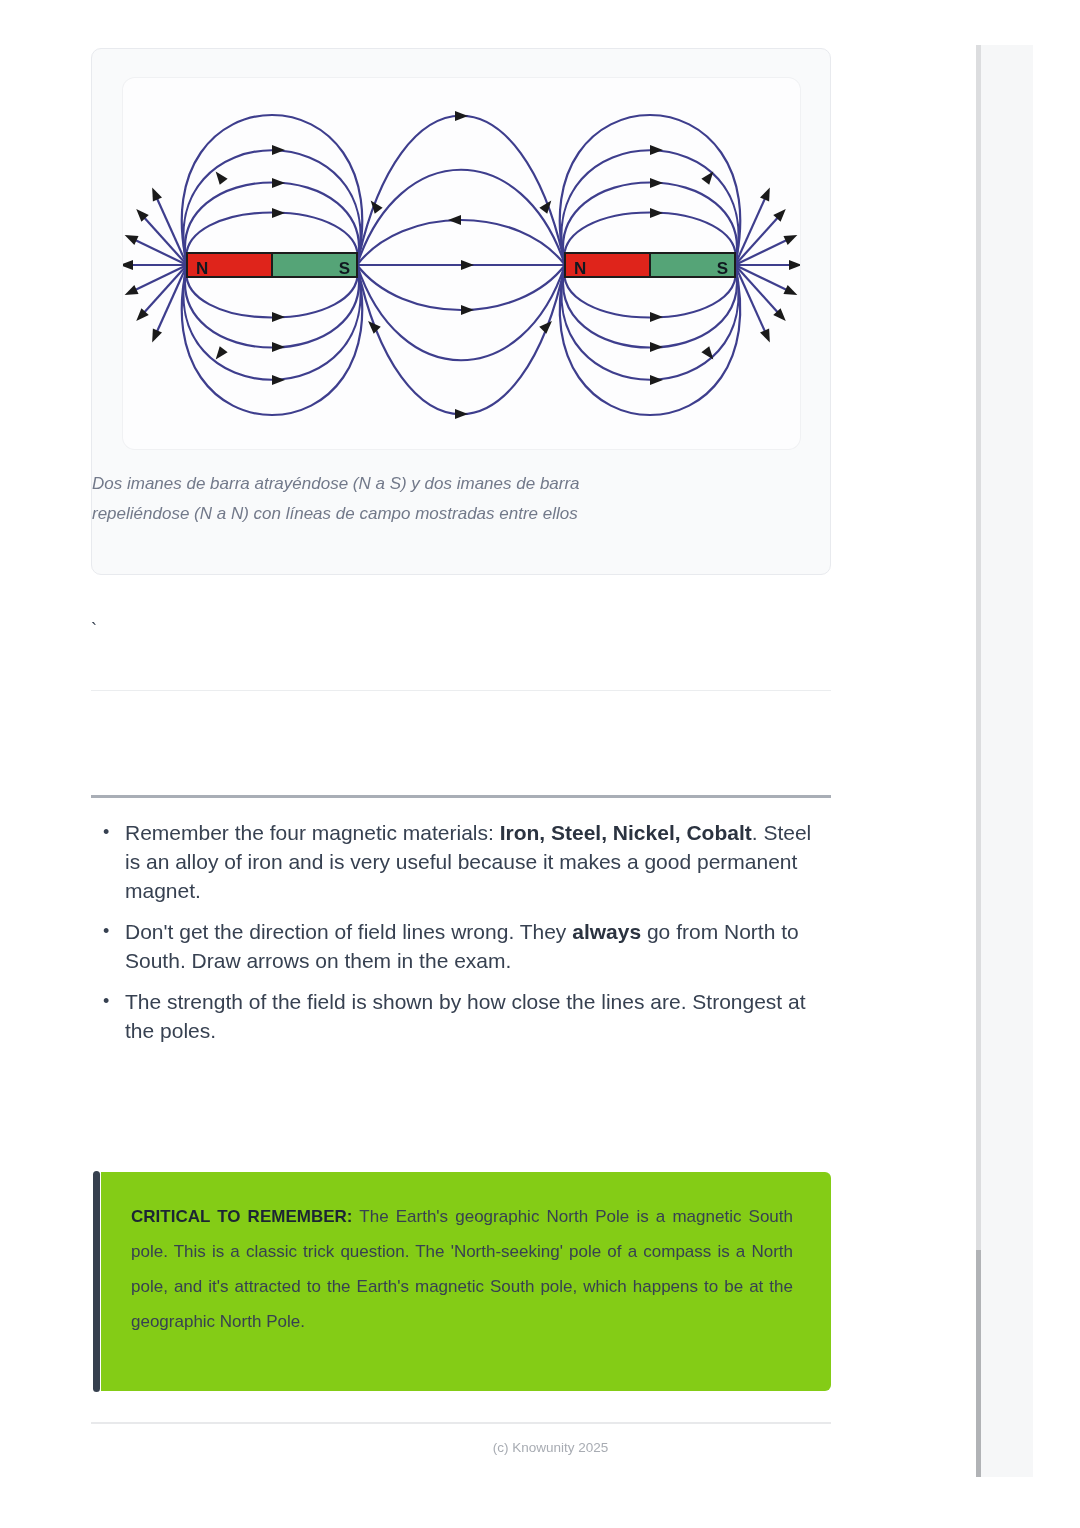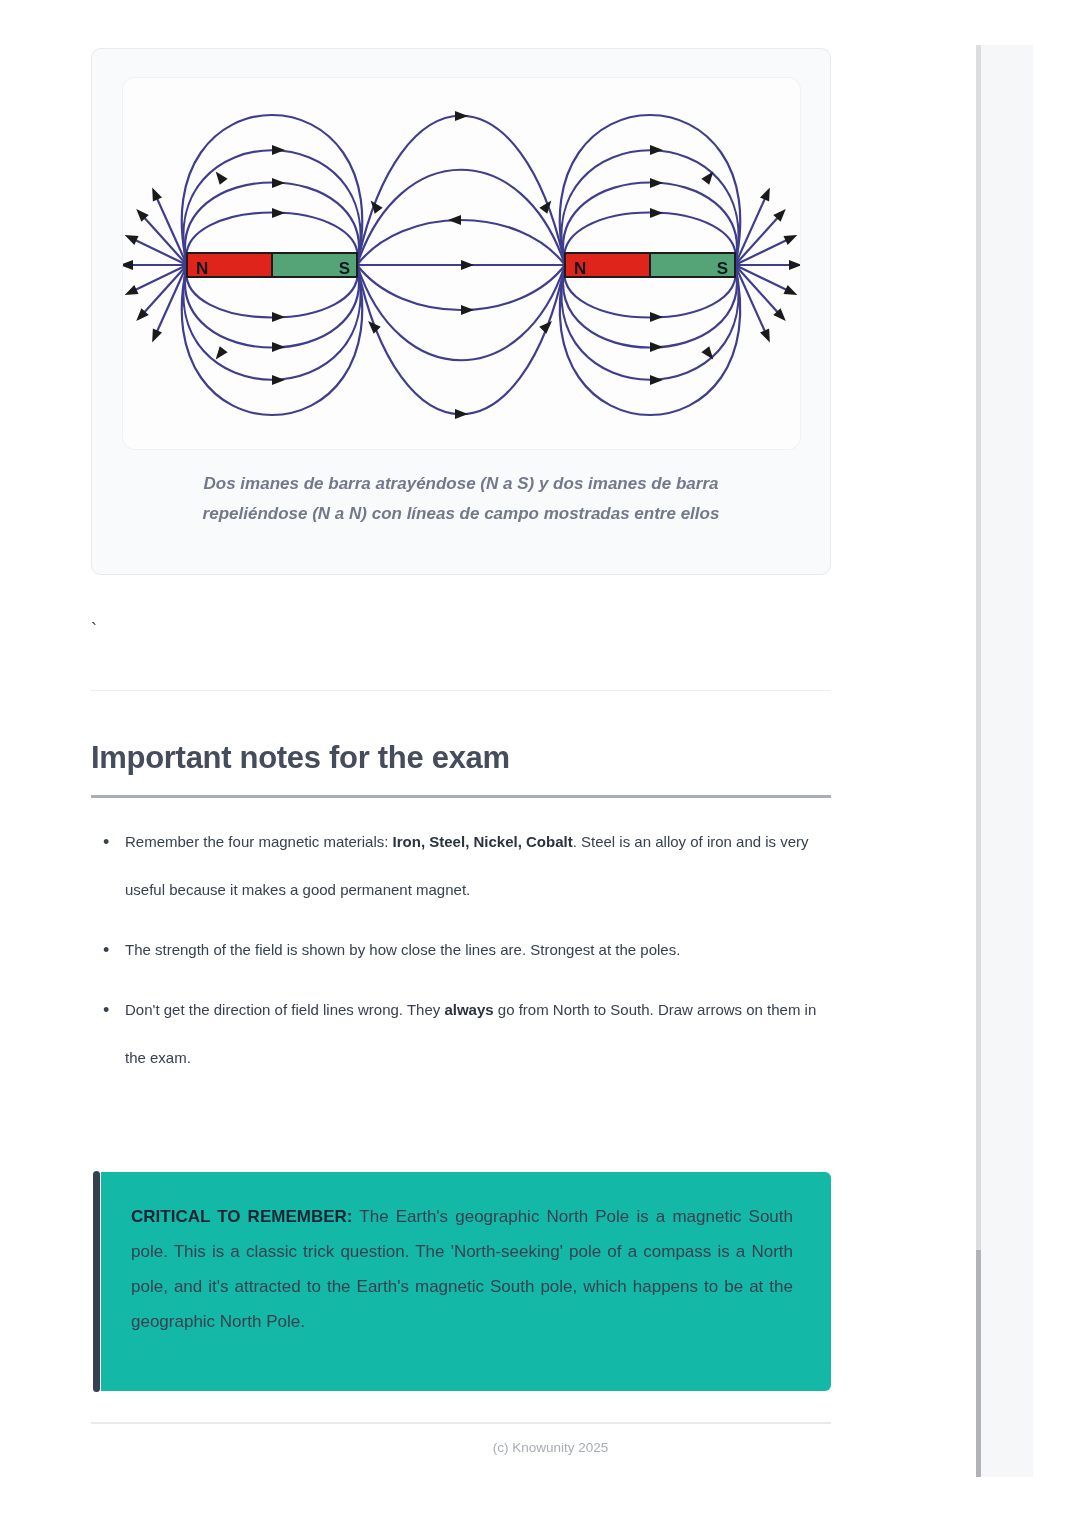--- a/index.html
+++ b/index.html
@@ -7,49 +7,49 @@
     font-family:"Liberation Sans", sans-serif; color:#374151; overflow:hidden; }
   #page { position:relative; width:1080px; height:1528px; background:#fff; }
 
   
   .figure-card { position:absolute; left:91px; top:48px; width:740px; height:527px;
     background:#f9fafb; border:1px solid #e8eaee; border-radius:10px; }
   .figure-inner { position:absolute; left:31px; top:29px; width:677px; height:371px;
     background:#fdfdfe; border-radius:12px; box-shadow:0 0 0 1px rgba(15,23,42,0.04);
     overflow:hidden; }
   .figure-caption { position:absolute; left:0; top:420px; width:100%;
-    text-align:center; font-style:italic; font-size:17px; line-height:30px;
-    color:#72798a;font-weight:bold; }
+    font-style:italic; font-size:17px; line-height:30px;
+    color:#72798a; }
 
   
   .stray { position:absolute; left:91px; top:620px; font-size:18px; color:#374151; }
 
   
   .divider-1 { position:absolute; left:91px; top:690px; width:740px; height:1px; background:#ebedef; }
   .heading-rule { position:absolute; left:91px; top:795px; width:740px; height:3px; background:#a9aeb6; }
   .divider-2 { position:absolute; left:91px; top:1422px; width:740px; height:2px; background:#e8e9eb; }
 
   
   .heading { position:absolute; left:91px; top:740px; width:740px;
     font-size:31px; font-weight:700; color:#454c5b; letter-spacing:-0.3px; }
 
   
   .bullets { position:absolute; left:91px; top:818px; width:740px; list-style:none; }
-  .bullets li { position:relative; padding-left:34px; font-size:15px;
-    line-height:48px; color:#374151; margin-bottom:12px; }
+  .bullets li { position:relative; padding-left:34px; font-size:21px;
+    line-height:29px; color:#374151; margin-bottom:12px; }
   .bullets li::before { content:"•"; position:absolute; left:12px; top:0;
     font-size:18px; color:#374151; }
   .bullets b { font-weight:700; color:#2b3340; }
 
   
   .callout { position:absolute; left:91px; top:1171px; width:740px; height:221px; }
   .callout-bar { position:absolute; left:2px; top:0; width:7px; height:221px;
     background:#36404e; border-radius:4px; }
   .callout-box { position:absolute; left:10px; top:1px; width:730px; height:219px;
-    background:#14b8a6; border-radius:0 6px 6px 0; padding:27px 38px 0 30px; }
+    background:#84cc16; border-radius:0 6px 6px 0; padding:27px 38px 0 30px; }
   .callout-text { font-size:17px; line-height:35px; color:#374151; text-align:justify; }
   .callout-text b { font-weight:700; color:#1c2534; }
 
   
   .footer-copy { position:absolute; left:91px; top:1440px; width:919px;
     text-align:center; font-size:13.5px; color:#a8acb3; z-index:5; }
 
   
   .scroll-rail { position:absolute; left:976px; top:45px; width:57px; height:1432px;
     background:#f6f7f8; z-index:1; }
@@ -182,27 +182,26 @@
     <div class="figure-caption">
       <div>Dos imanes de barra atrayéndose (N a S) y dos imanes de barra</div>
       <div>repeliéndose (N a N) con líneas de campo mostradas entre ellos</div>
     </div>
   </div>
 
   <div class="stray">`</div>
 
   <div class="divider-1"></div>
 
-  <h1 class="heading">Important notes for the exam</h1>
   <div class="heading-rule"></div>
 
   <ul class="bullets">
     <li><span>Remember the four magnetic materials: </span><b>Iron, Steel, Nickel, Cobalt</b><span>. Steel is an alloy of iron and is very useful because it makes a good permanent magnet.</span></li>
+    <li><span>Don't get the direction of field lines wrong. They </span><b>always</b><span> go from North to South. Draw arrows on them in the exam.</span></li>
     <li><span>The strength of the field is shown by how close the lines are. Strongest at the poles.</span><b></b><span></span></li>
-    <li><span>Don't get the direction of field lines wrong. They </span><b>always</b><span> go from North to South. Draw arrows on them in the exam.</span></li>
   </ul>
 
   <div class="callout">
     <div class="callout-bar"></div>
     <div class="callout-box">
       <p class="callout-text"><b>CRITICAL TO REMEMBER:</b><span> The Earth's geographic North Pole is a magnetic South pole. This is a classic trick question. The 'North-seeking' pole of a compass is a North pole, and it's attracted to the Earth's magnetic South pole, which happens to be at the geographic North Pole.</span></p>
     </div>
   </div>
 
   <div class="divider-2"></div>

